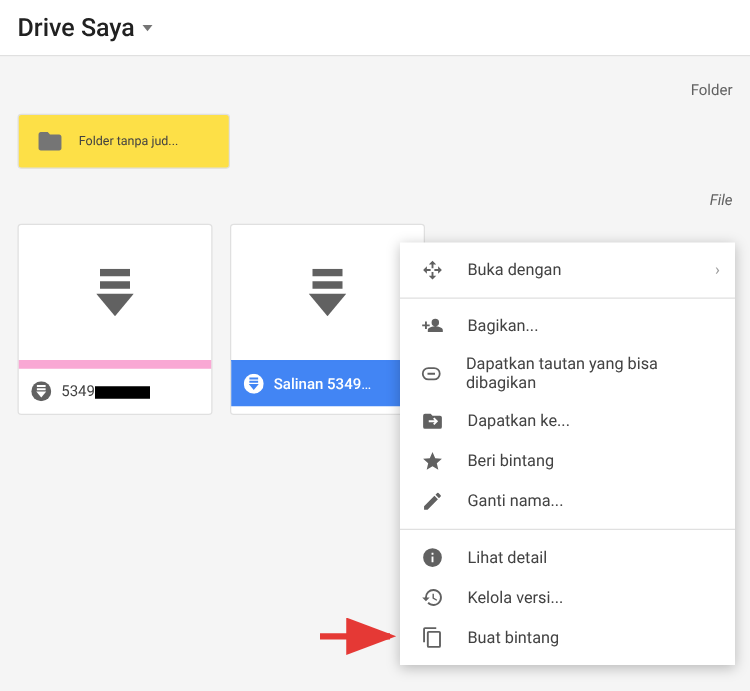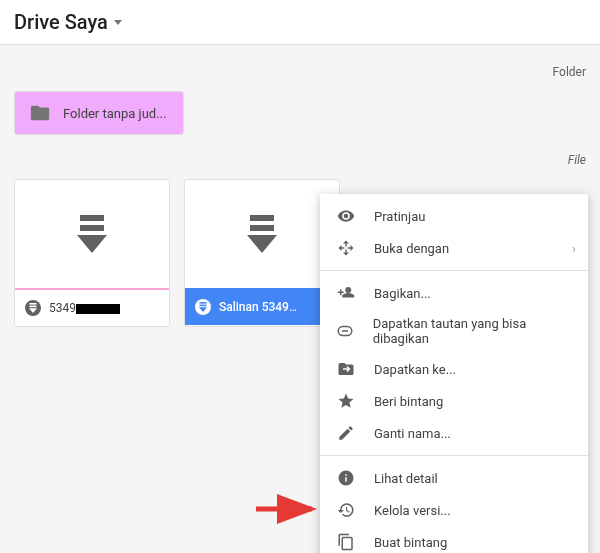--- a/index.html
+++ b/index.html
@@ -33,26 +33,26 @@
   .content { padding: 14px; }
   .section-label {
     font-size: 12px;
     color: #616161;
     margin: 6px 0 12px 0;
     text-align: right;
   }
   .folder-card {
     display: inline-flex;
     align-items: center;
-    background: #f0abfc;
+    background: #fde047;
     border: 1px solid #e0e0e0;
     border-radius: 3px;
     padding: 10px 14px;
     width: 170px;
-    font-size: 13px;
+    font-size: 10px;
     color: #424242;
     cursor: pointer;
   }
   .folder-card svg { margin-right: 12px; flex-shrink: 0; }
   .folder-name { white-space: nowrap; overflow: hidden; text-overflow: ellipsis; }
   .files-row { display: flex; gap: 14px; margin-top: 4px; }
   .file-card {
     width: 156px;
     background: #fff;
     border: 1px solid #e0e0e0;
@@ -62,21 +62,21 @@
   .file-thumb {
     height: 108px;
     display: flex;
     align-items: center;
     justify-content: center;
   }
   .file-footer {
     display: flex;
     align-items: center;
     padding: 10px 10px;
-    border-top: 2px solid #f9a8d4;
+    border-top: 7px solid #f9a8d4;
     font-size: 12px;
     color: #424242;
     gap: 8px;
   }
   .file-card.selected .file-footer {
     background: #4285f4;
     color: #fff;
     border-top: 1px solid #4285f4;
   }
   .file-name { white-space: nowrap; overflow: hidden; text-overflow: ellipsis; flex: 1; }
@@ -177,28 +177,20 @@
           <span style="font-weight:500">Salinan 5349</span><span class="redact" style="background:#000"></span>
         </span>
       </div>
     </div>
 
   </div>
 </div>
 
 <div class="context-menu">
 
-  <div class="menu-item">
-    <span class="menu-icon">
-      <svg width="18" height="18" viewBox="0 0 24 24" fill="#616161">
-          <path d="M12 4.5C7 4.5 2.7 7.6 1 12c1.7 4.4 6 7.5 11 7.5s9.3-3.1 11-7.5C21.3 7.6 17 4.5 12 4.5zm0 12.5a5 5 0 110-10 5 5 0 010 10zm0-8a3 3 0 100 6 3 3 0 000-6z"></path>
-        </svg>
-    </span>
-    <span>Pratinjau</span>
-  </div>
 
   <div class="menu-item">
     <span class="menu-icon">
       <svg width="18" height="18" viewBox="0 0 24 24" fill="#616161">
           <path d="M12 2l-4 4h3v4h2V6h3l-4-4zM2 12l4-4v3h4v2H6v3l-4-4zm20 0l-4 4v-3h-4v-2h4V8l4 4zM12 22l4-4h-3v-4h-2v4H8l4 4z"></path>
         </svg>
     </span>
     <span>Buka dengan</span>
     <span class="submenu-caret">›</span>
   </div>

